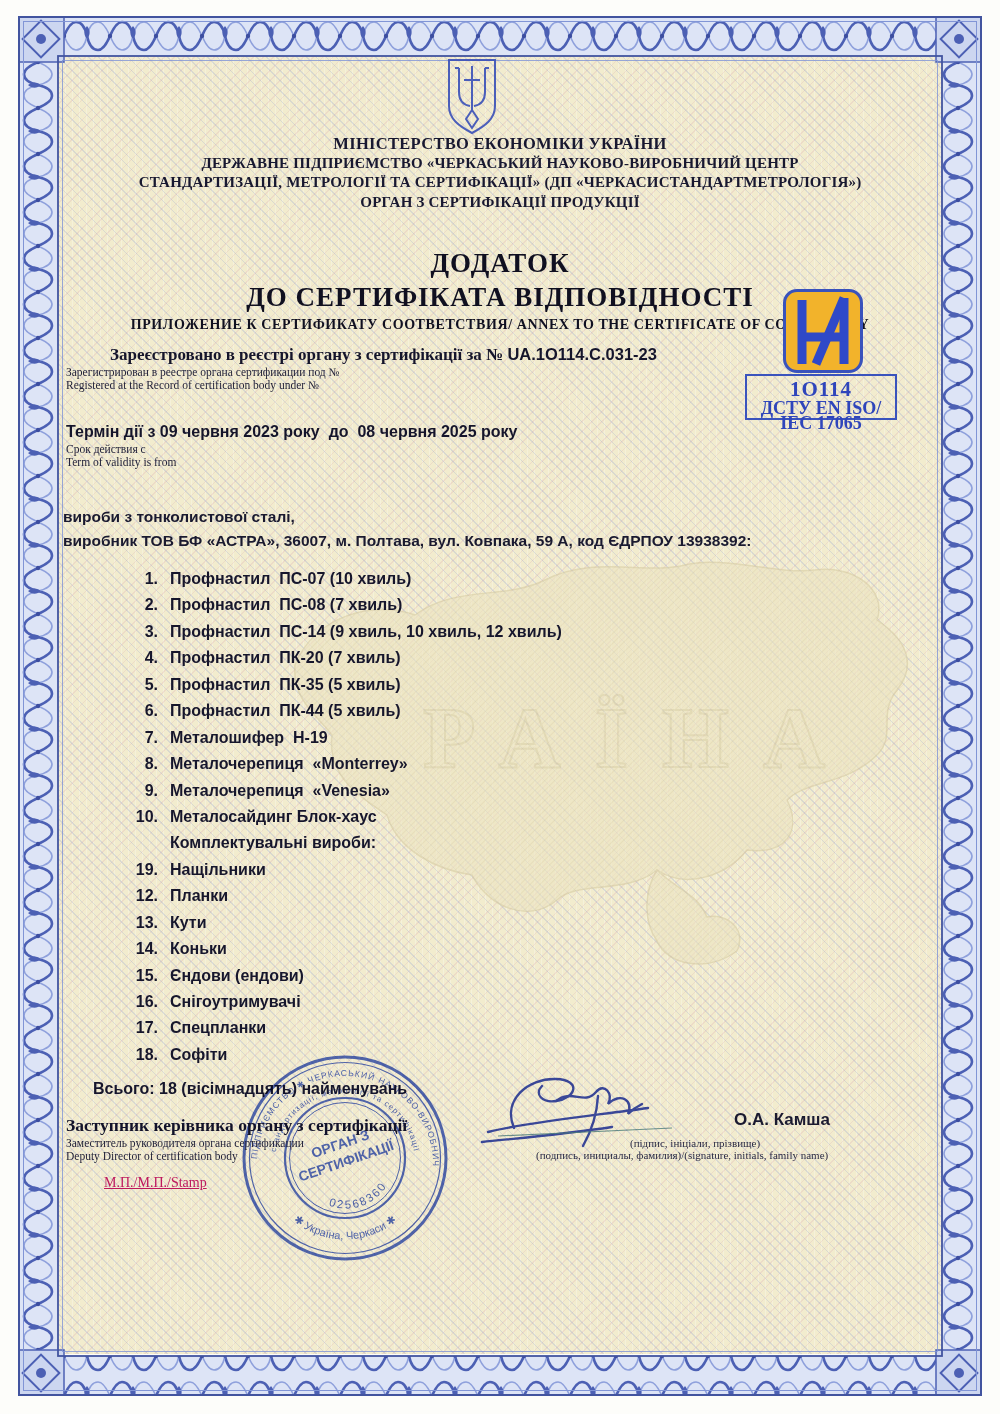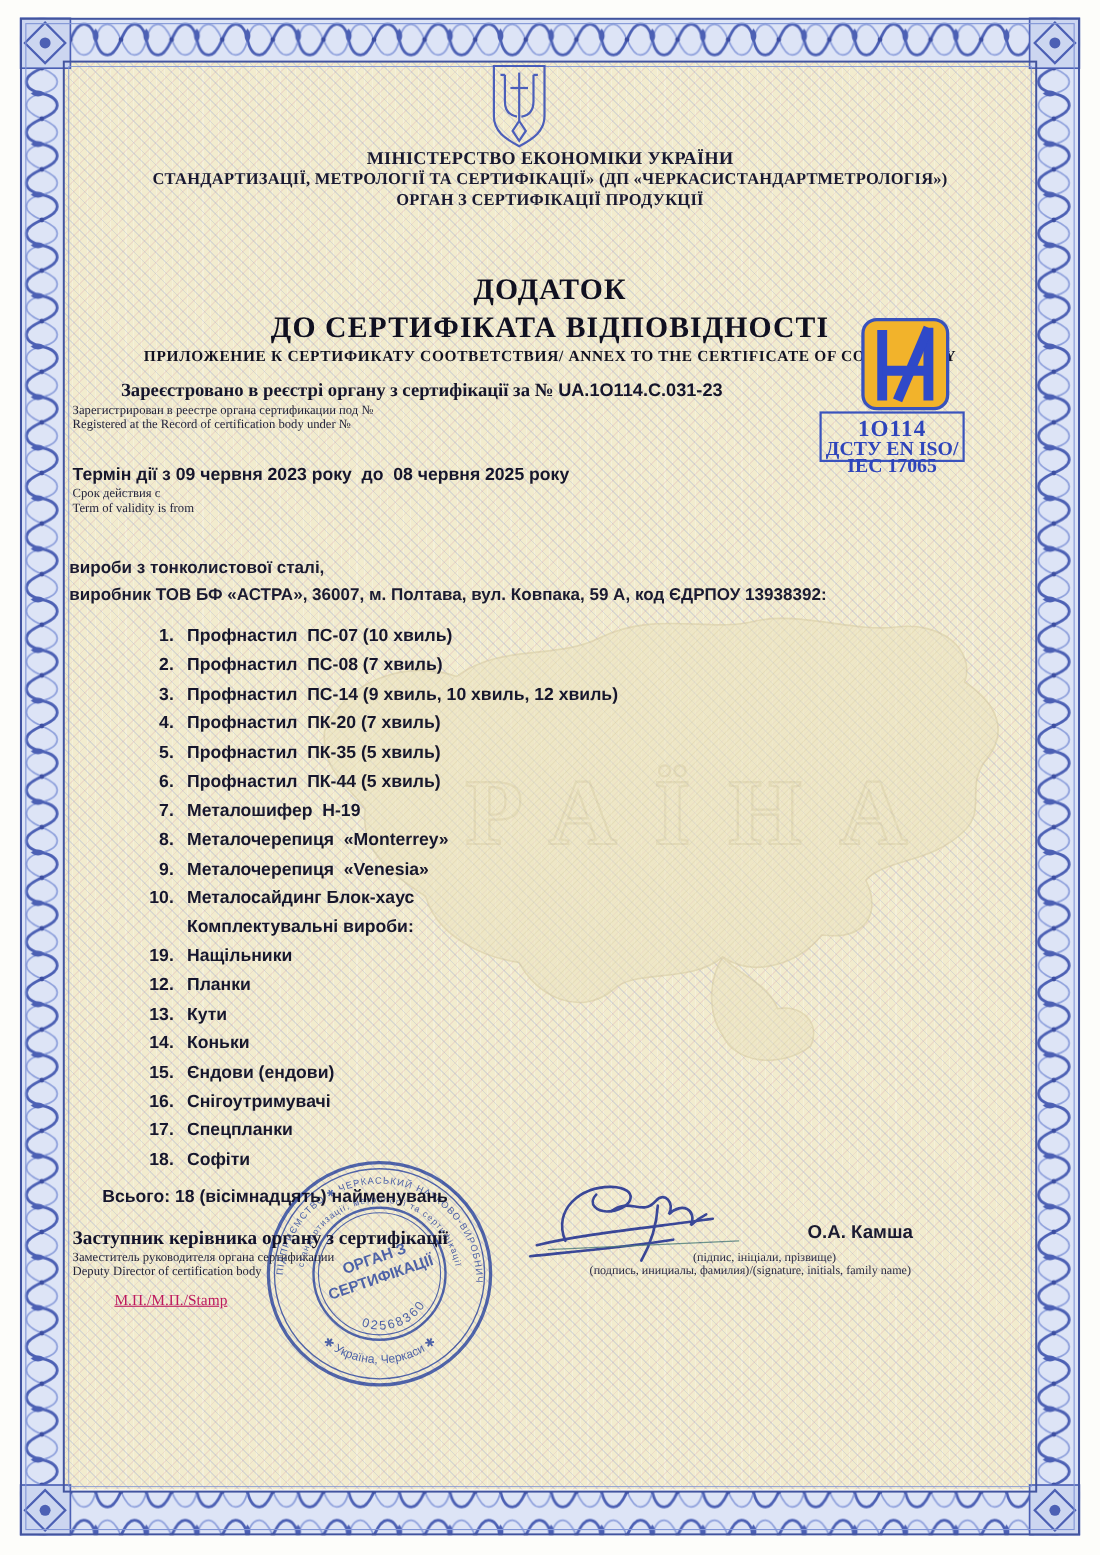--- a/index.html
+++ b/index.html
@@ -42,21 +42,21 @@
   .role-block{left:66px;top:1113px;}
   .role-main{font-size:17.5px;font-weight:bold;line-height:24px;color:#12122a;}
   .mp-note{left:104px;top:1175px;font-size:14px;color:#be185d;text-decoration:underline;}
   .sig-name{left:734px;top:1110px;font-family:"Liberation Sans","DejaVu Sans",sans-serif;
             font-size:17px;font-weight:bold;color:#1a1a30;}
   .sig-cap1{left:630px;top:1137px;font-size:11px;color:#2a2a44;}
   .sig-cap2{left:536px;top:1149px;font-size:11px;color:#2a2a44;}
   
   .logo-box{left:783px;top:289px;width:80px;height:84px;background:#f2b32b;
             border:3px solid #3952bc;border-radius:14px;box-sizing:border-box;}
-  .code-box{left:745px;top:374px;width:132px;height:46px;border:2px solid #3a53bd;
+  .code-box{left:745px;top:374px;width:152px;height:46px;border:2px solid #3a53bd;
             box-sizing:border-box;text-align:center;color:#2f45bb;}
   .code-main{font-size:21px;font-weight:bold;line-height:24px;margin-top:1px;letter-spacing:1px;}
   .code-std{font-size:18px;font-weight:bold;line-height:15px;}
   
   .wm-svg{left:255px;top:545px;}
   .stamp-svg{left:237px;top:1050px;mix-blend-mode:multiply;opacity:.82;}
   .sig-svg{left:480px;top:1066px;mix-blend-mode:multiply;}
 </style>
 </head>
 <body>
@@ -129,20 +129,21 @@
       <path d="M13,10 V34 C13,43 18,47 24,48"></path>
       <path d="M39,10 V34 C39,43 34,47 28,48"></path>
       <path d="M13,10 h-4 M39,10 h4 M26,8 h0"></path>
       <path d="M26,52 l6,9 -6,9 -6,-9 Z"></path>
       <path d="M18,22 h16"></path>
     </g>
   </svg>
 
   <div class="abs center org-lines">
     <div class="org-l1">МІНІСТЕРСТВО ЕКОНОМІКИ УКРАЇНИ</div>
+    <div class="org-l2">ДЕРЖАВНЕ ПІДПРИЄМСТВО «ЧЕРКАСЬКИЙ НАУКОВО-ВИРОБНИЧИЙ ЦЕНТР</div>
     <div class="org-l3">СТАНДАРТИЗАЦІЇ, МЕТРОЛОГІЇ ТА СЕРТИФІКАЦІЇ» (ДП «ЧЕРКАСИСТАНДАРТМЕТРОЛОГІЯ»)</div>
     <div class="org-l4">ОРГАН З СЕРТИФІКАЦІЇ ПРОДУКЦІЇ</div>
   </div>
 
   <div class="abs center title-block">
     <div class="title-l1">ДОДАТОК</div>
     <div class="title-l2">ДО СЕРТИФІКАТА ВІДПОВІДНОСТІ</div>
     <div class="title-sub">ПРИЛОЖЕНИЕ К СЕРТИФИКАТУ СООТВЕТСТВИЯ/ ANNEX TO THE CERTIFICATE OF CONFORMITY</div>
   </div>
 

